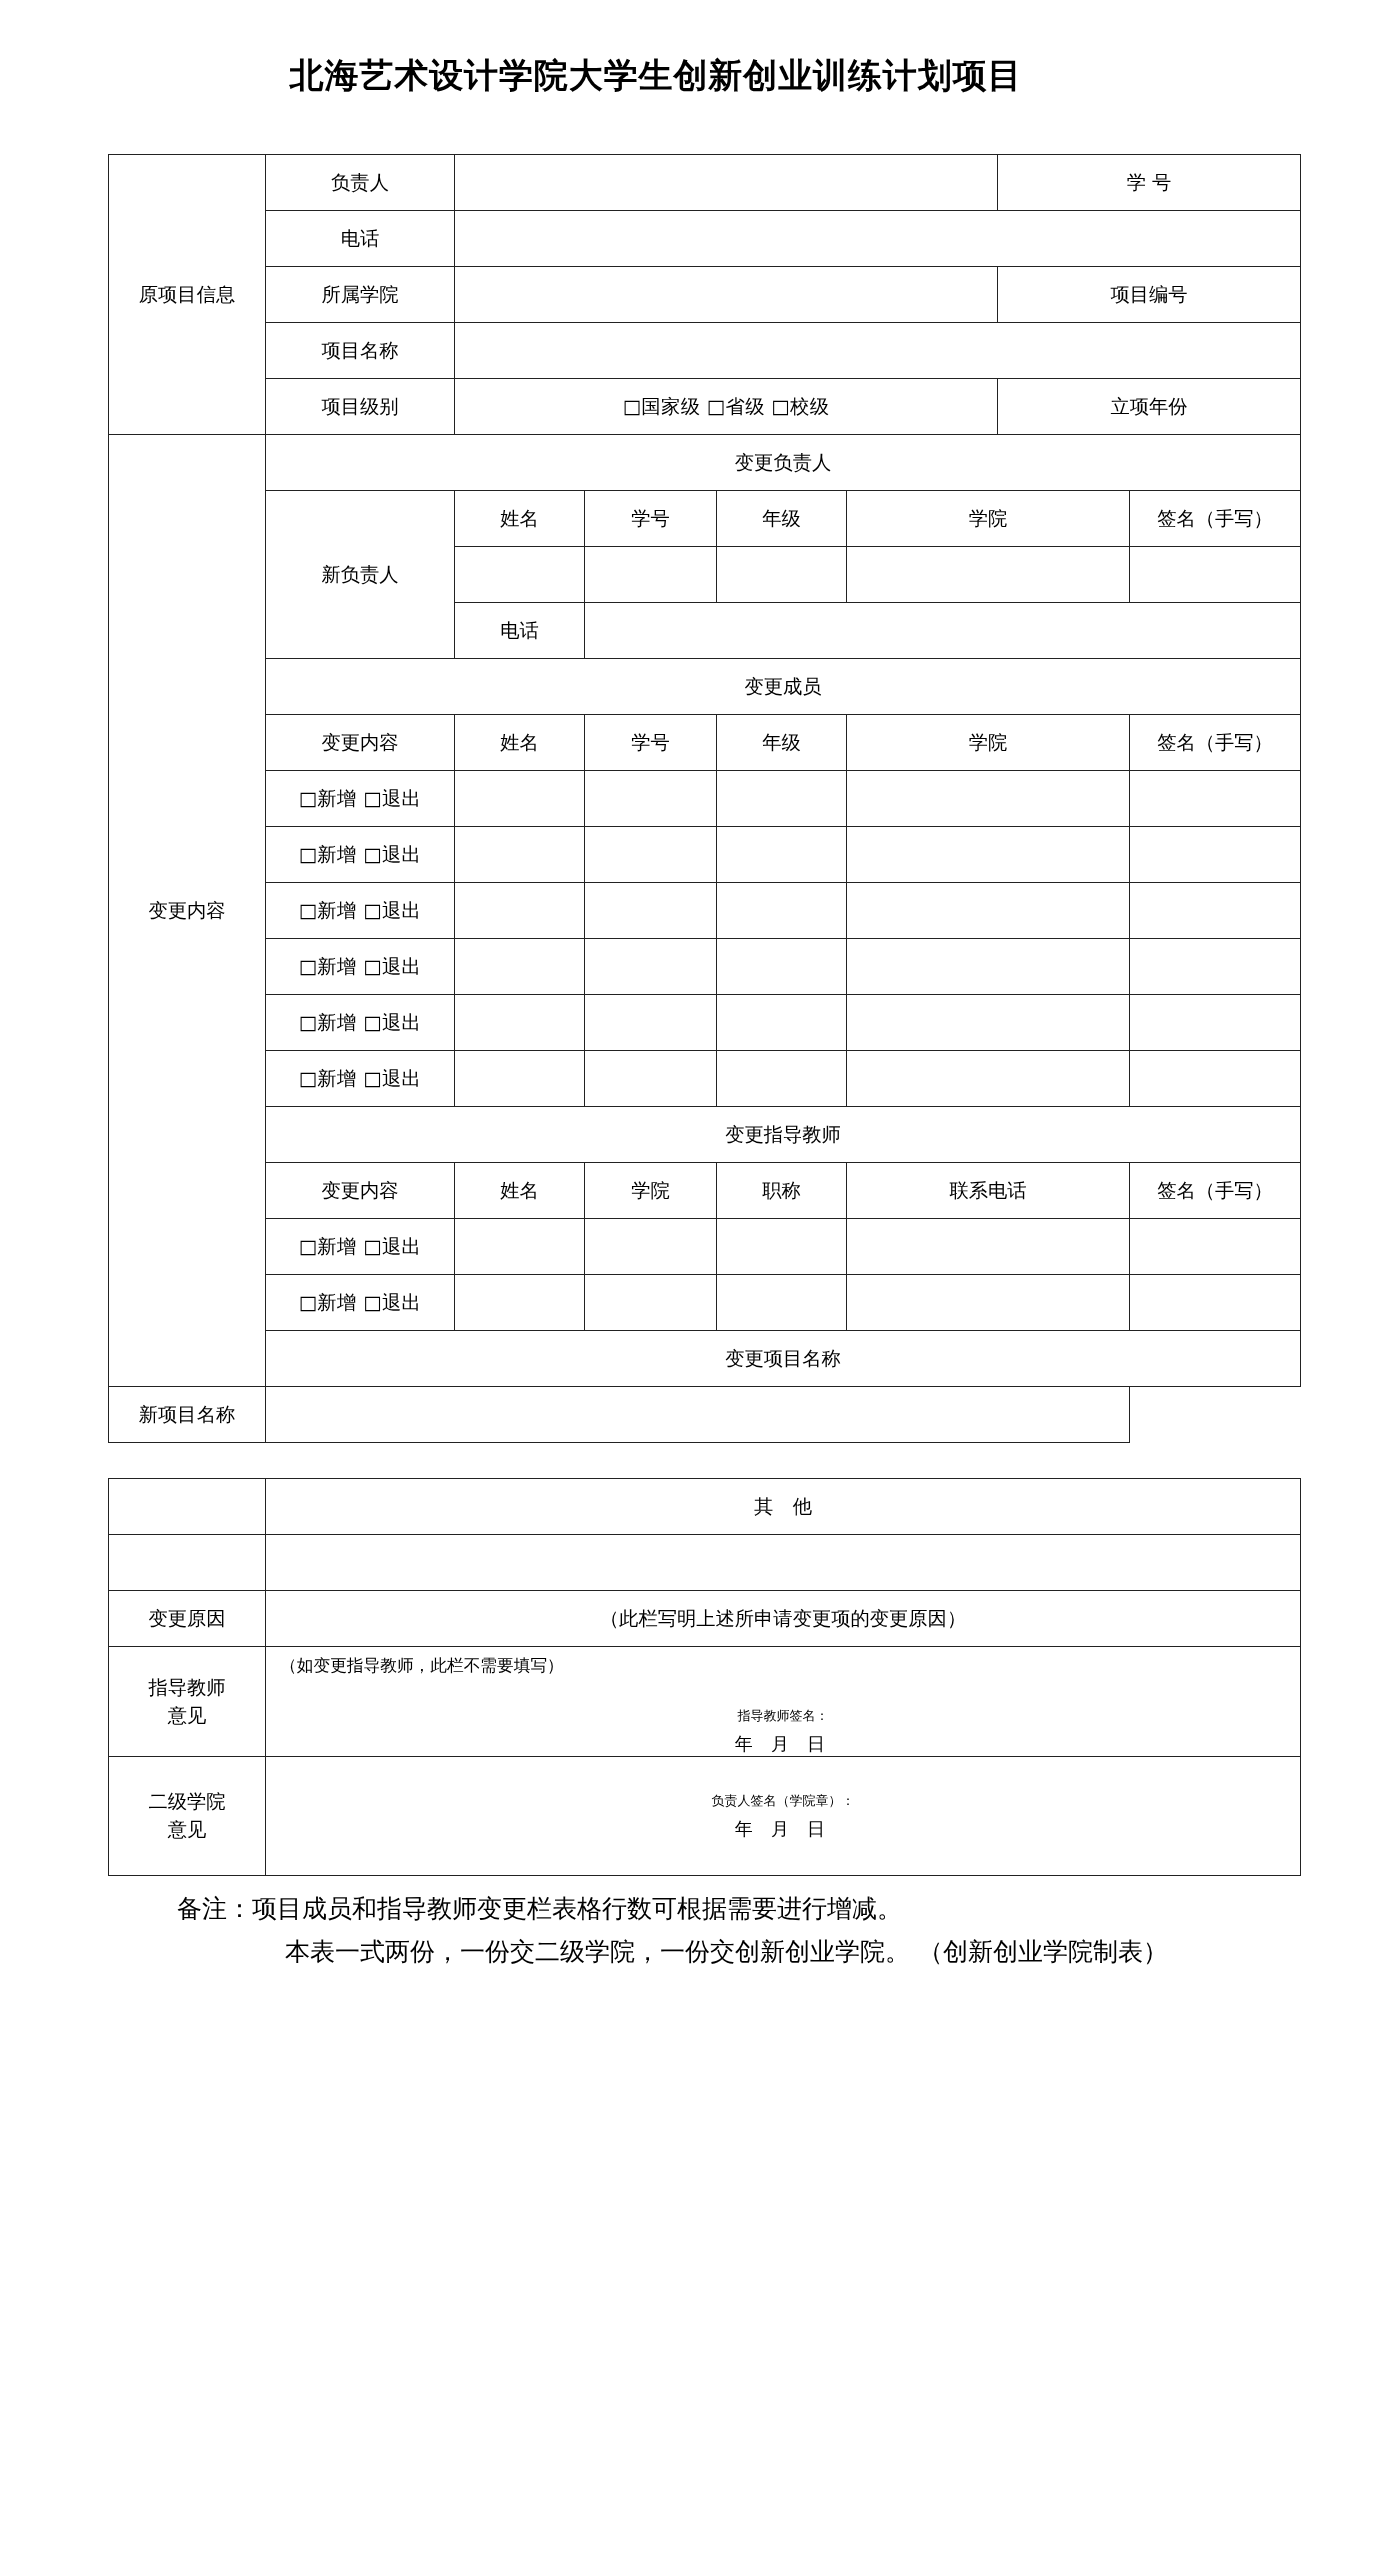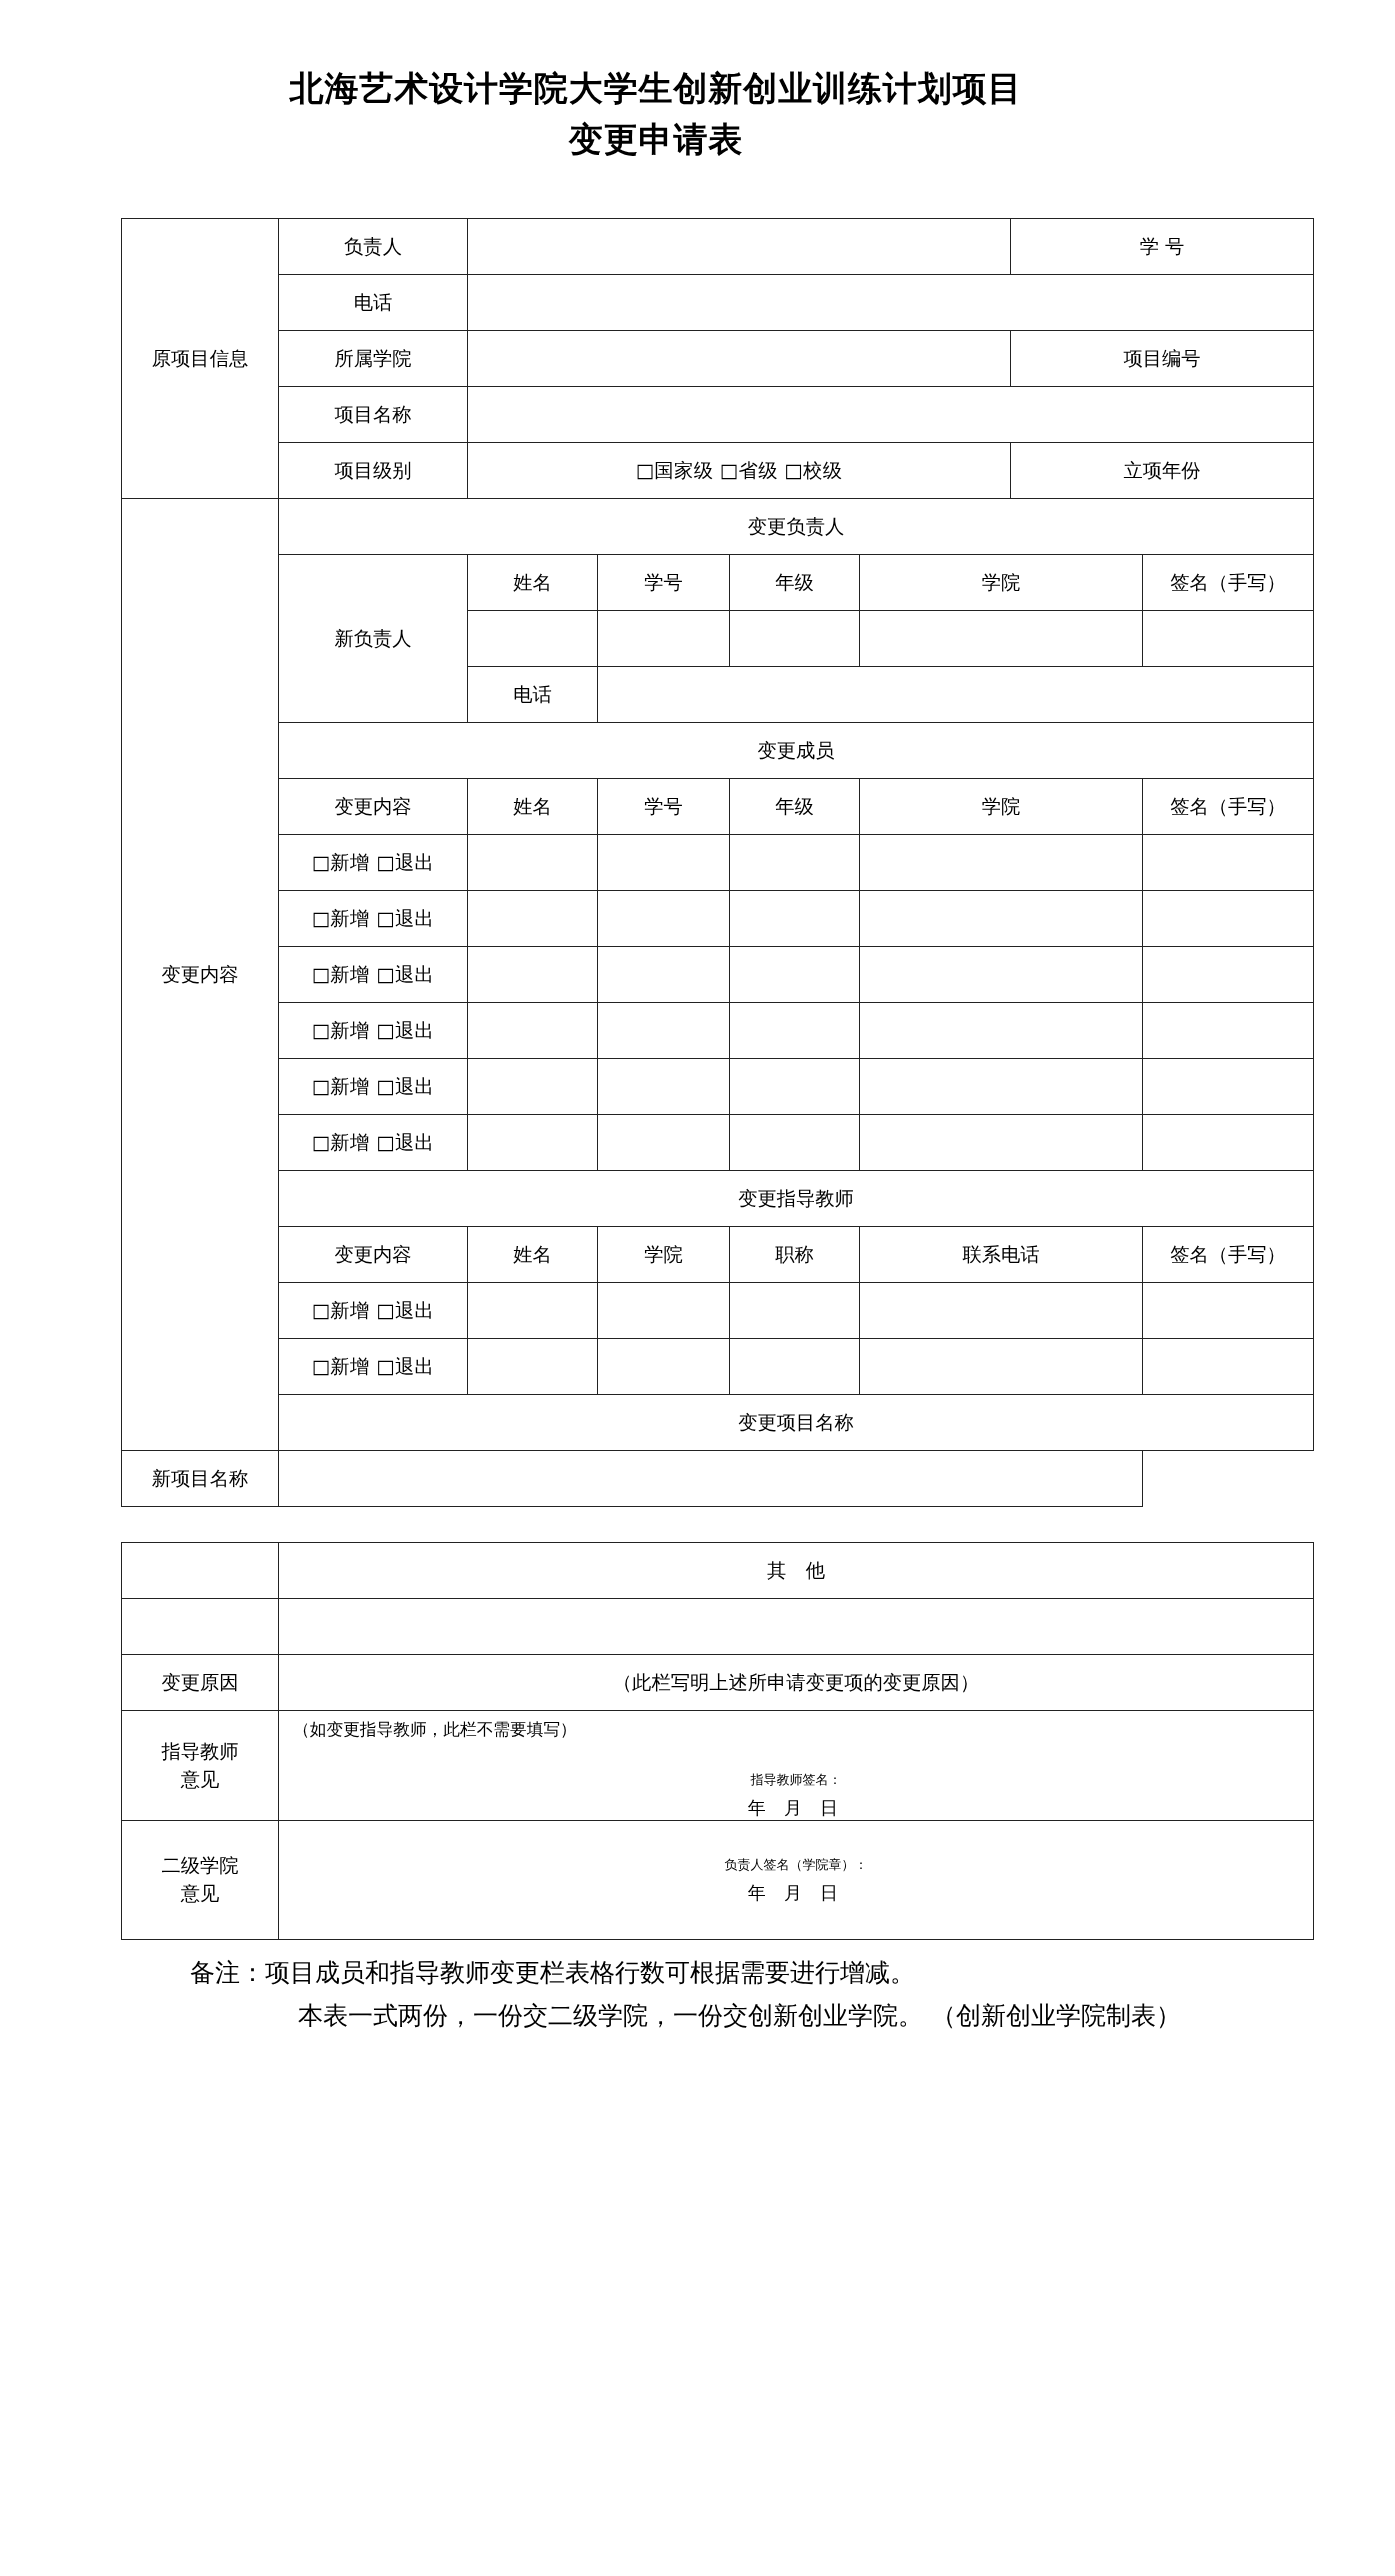--- a/index.html
+++ b/index.html
@@ -10,21 +10,21 @@
   body {
     width: 1396px;
     min-height: 2576px;
     font-family: "DejaVu Sans", "Liberation Sans", sans-serif;
     color: #000000;
   }
   .page {
     position: relative;
     width: 1312px;
     min-height: 2576px;
-    padding: 17px;
+    padding: 4px;
     box-sizing: border-box;
   }
   .title-block {
     text-align: center;
     padding-top: 46px;
     line-height: 1.5;
   }
   .title-line {
     font-size: 34px;
     font-weight: bold;
@@ -137,21 +137,20 @@
     padding-left: 69px;
   }
 </style>
 </head>
 <body>
 
 <div class="page">
 
   <div class="title-block">
     <div class="title-line">北海艺术设计学院大学生创新创业训练计划项目</div>
-    <div class="title-line">变更申请表</div>
   </div>
 
   <div class="main-table-wrap">
     <table class="grid main">
       <colgroup>
         <col style="width:157px">
         <col style="width:189px">
         <col style="width:130px">
         <col style="width:132px">
         <col style="width:130px">

